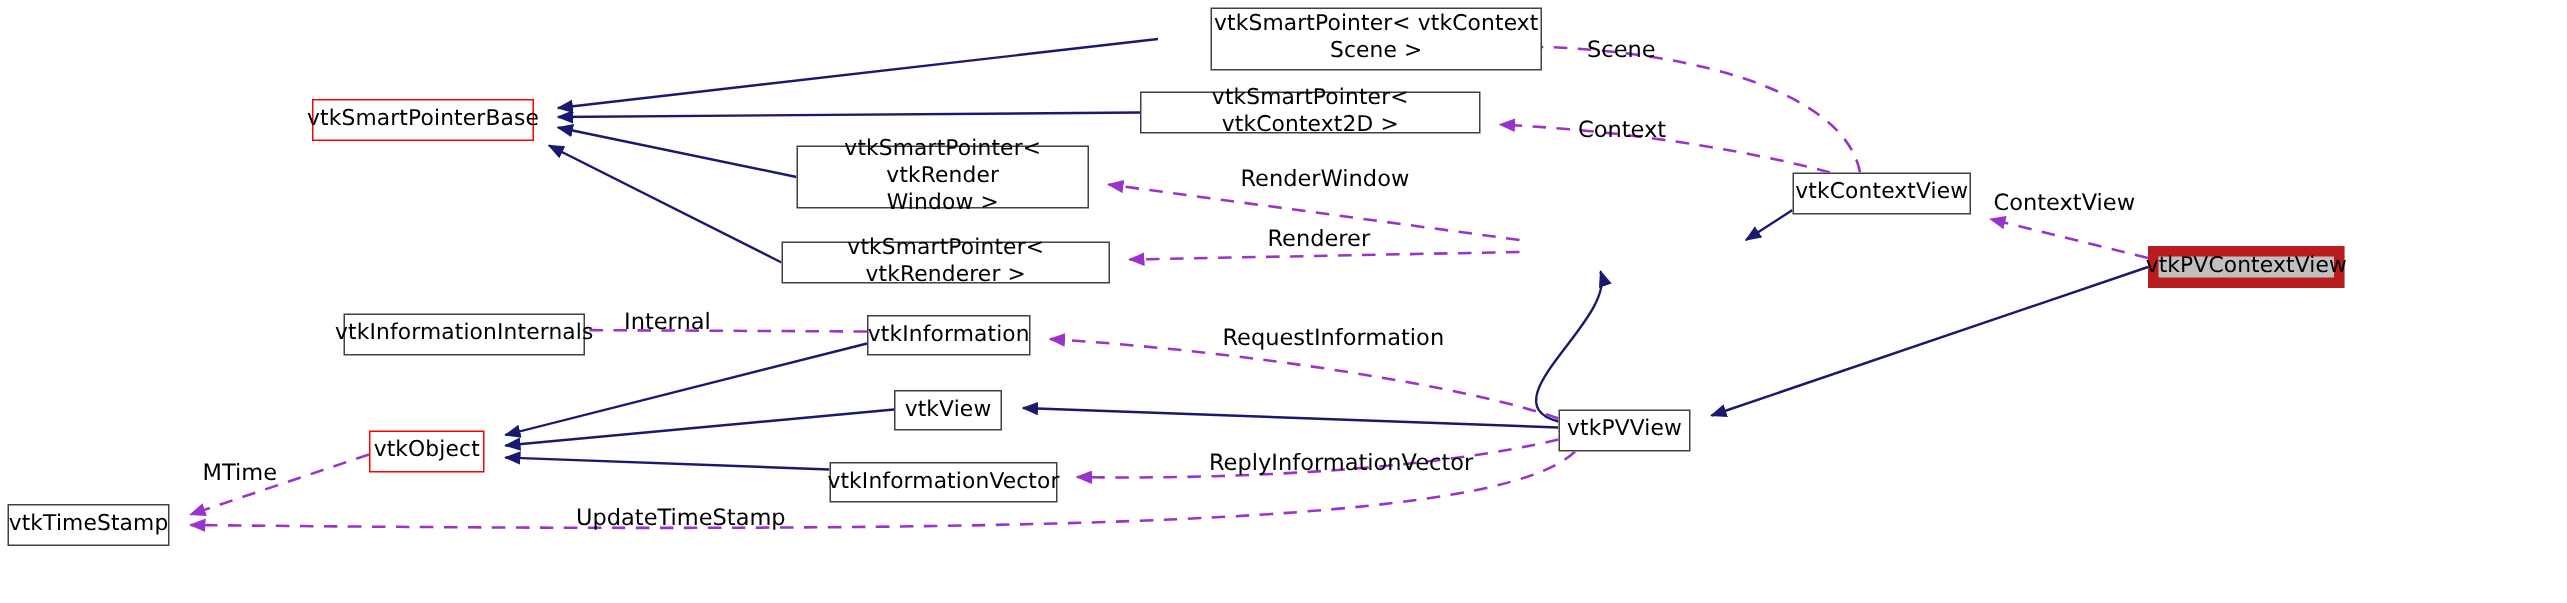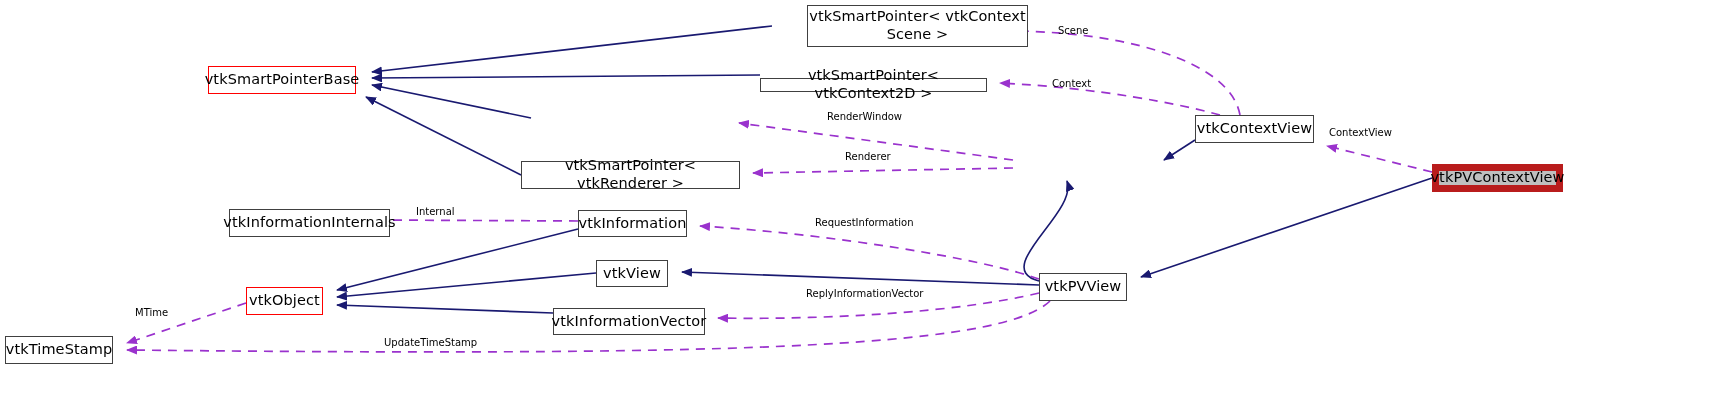--- a/index.html
+++ b/index.html
@@ -43,21 +43,21 @@
   .node.red {
     border: 1px solid #ff0000;
   }
   .node.current {
     background: #bfbfbf;
     border: 7px solid #b91c1c;
   }
   .edge-label {
     position: absolute;
     color: #000000;
-    font-size: 10px;
+    font-size: 15px;
     line-height: 1.1;
     white-space: nowrap;
     background: transparent;
     z-index: 4;
   }
 </style>
 </head>
 <body>
 
 <div id="diagram">
@@ -98,22 +98,24 @@
       <path d="M1050,301 C1000,350 700,356 127,350"></path>
       <path d="M246,303 L127,343"></path>
     </g>
   </svg>
 
   <div class="node red" style="left:208px; top:66px; width:148px; height:28px;">vtkSmartPointerBase</div>
 
   <div class="node" style="left:772px; top:5px; width:221px; height:42px;margin-left:35px;">vtkSmartPointer&lt; vtkContext
 Scene &gt;</div>
 
-  <div class="node" style="left:760px; top:78px; width:227px; height:14px;">vtkSmartPointer&lt; vtkContext2D &gt;</div>
+  <div class="node" style="left:760px; top:61px; width:227px; height:28px;">vtkSmartPointer&lt; vtkContext2D &gt;</div>
 
+  <div class="node" style="left:531px; top:97px; width:195px; height:42px;">vtkSmartPointer&lt; vtkRender
+Window &gt;</div>
 
   <div class="node" style="left:521px; top:161px; width:219px; height:28px;">vtkSmartPointer&lt; vtkRenderer &gt;</div>
 
   <div class="node" style="left:1195px; top:115px; width:119px; height:28px;">vtkContextView</div>
 
 
   <div class="node current" style="left:1432px; top:164px; width:131px; height:28px;">vtkPVContextView</div>
 
   <div class="node" style="left:203px; top:209px; width:161px; height:28px;margin-left:26px;">vtkInformationInternals</div>
 
@@ -136,19 +138,19 @@
   <div class="edge-label" style="left:827px; top:111px;">RenderWindow</div>
 
   <div class="edge-label" style="left:1329px; top:127px;">ContextView</div>
 
   <div class="edge-label" style="left:845px; top:151px;">Renderer</div>
 
   <div class="edge-label" style="left:416px; top:206px;">Internal</div>
 
   <div class="edge-label" style="left:815px; top:217px;">RequestInformation</div>
 
-  <div class="edge-label" style="left:806px; top:288px;text-align:right;">ReplyInformationVector</div>
+  <div class="edge-label" style="left:806px; top:300px;text-align:right;">ReplyInformationVector</div>
 
   <div class="edge-label" style="left:135px; top:307px;">MTime</div>
 
   <div class="edge-label" style="left:384px; top:337px;">UpdateTimeStamp</div>
 
 </div>
 
 </body></html>

